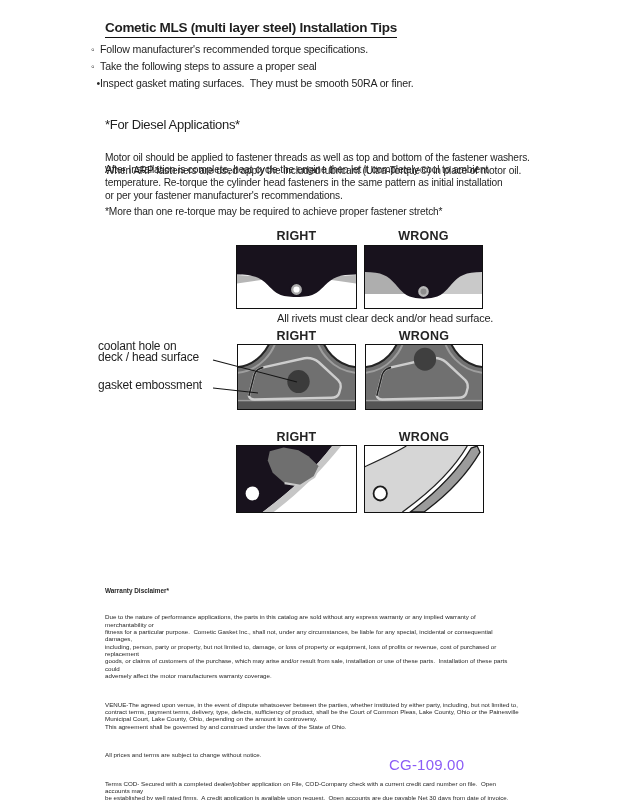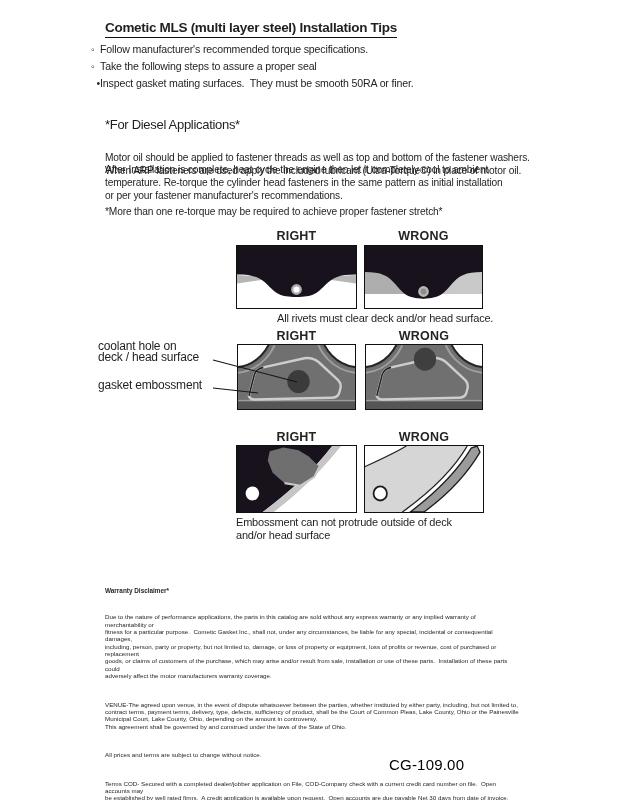--- a/index.html
+++ b/index.html
@@ -18,21 +18,21 @@
   .dg-label{font-size:12.5px;font-weight:700;letter-spacing:0.2px;text-align:center;color:#242424;}
   .dg-box{border:1.6px solid #101010;box-sizing:border-box;background:#fff;}
   .dg-box svg{display:block;width:100%;height:100%;}
   .cap{font-size:11px;letter-spacing:-0.2px;white-space:pre-wrap;line-height:12.5px;}
   .ann{left:98px;width:114px;text-align:left;font-size:12px;line-height:11px;
        letter-spacing:-0.2px;white-space:pre-wrap;}
   .leader{left:212px;top:352px;width:90px;height:45px;pointer-events:none;}
   .warranty{left:105px;top:572px;width:414px;font-size:6.2px;line-height:7.35px;color:#262626;white-space:pre-wrap;}
   .w-h{font-weight:bold;font-size:6.4px;margin:0 0 4.5px 0;}
   .w-p{margin:0 0 6.5px 0;}
-  .page-code{left:389px;top:756px;font-size:15px;letter-spacing:0.2px;color:#000000;}
+  .page-code{left:389px;top:756px;font-size:15px;letter-spacing:0.2px;color:#8b5cf6;}
 </style>
 </head>
 <body>
 
 <div class="page">
 
   <div class="abs doc-title">Cometic MLS (multi layer steel) Installation Tips</div>
 
   <div class="abs tips">
     <div class="tip"><span class="mk">◦</span><span>Follow manufacturer's recommended torque specifications.</span></div>
@@ -133,22 +133,20 @@
     <svg viewBox="0 0 120 64" preserveAspectRatio="none">
       <rect width="120" height="64" fill="#ffffff"></rect>
       <path d="M0,20 C16,13 30,7 42,0 L104,0 C88,26 60,49 38,64 L0,64 Z" fill="#d6d6d6"></path>
       <path d="M0,20 C16,13 30,7 42,0" fill="none" stroke="#222222" stroke-width="1.2"></path>
       <polygon points="55,64 120,64 120,8" fill="#ffffff"></polygon>
       <path d="M104,0 C88,26 60,49 38,64" fill="none" stroke="#222222" stroke-width="1.3"></path>
       <path d="M108,2 C93,26 68,48 46,64 L60,64 C83,48 104,27 117,6 L114,0 Z" fill="#9b9b9b" stroke="#1c1c1c" stroke-width="1.3"></path>
       <circle cx="15.5" cy="46" r="6.8" fill="#ffffff" stroke="#1c1c1c" stroke-width="1.8"></circle>
     </svg>
   </div>
-  <div class="abs cap" style="left:236px;top:516px;">Embossment can not protrude outside of deck
-and/or head surface</div>
 
   <div class="abs warranty">
     <div class="w-h">Warranty Disclaimer*</div>
     <div class="w-p">Due to the nature of performance applications, the parts in this catalog are sold without any express warranty or any implied warranty of merchantability or
 fitness for a particular purpose.  Cometic Gasket Inc., shall not, under any circumstances, be liable for any special, incidental or consequential damages,
 including, person, party or property, but not limited to, damage, or loss of property or equipment, loss of profits or revenue, cost of purchased or replacement
 goods, or claims of customers of the purchase, which may arise and/or result from sale, installation or use of these parts.  Installation of these parts could
 adversely affect the motor manufacturers warranty coverage.</div>
     <div class="w-p">VENUE-The agreed upon venue, in the event of dispute whatsoever between the parties, whether instituted by either party, including, but not limited to,
 contract terms, payment terms, delivery, type, defects, sufficiency of product, shall be the Court of Common Pleas, Lake County, Ohio or the Painesville

